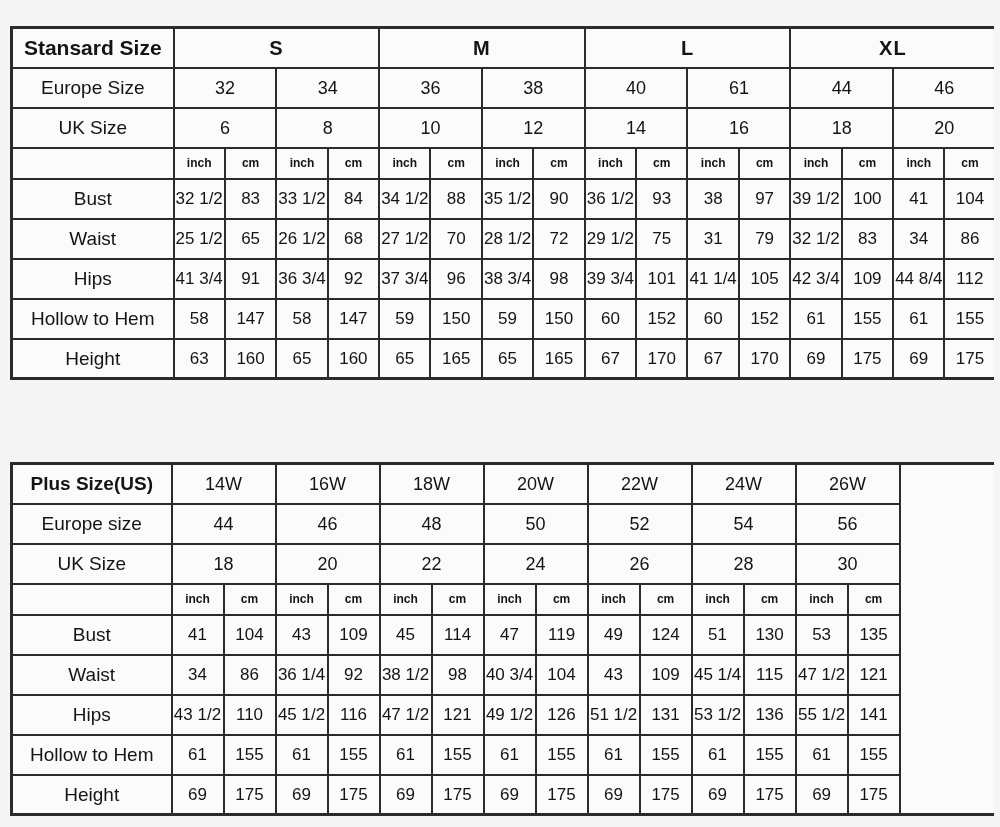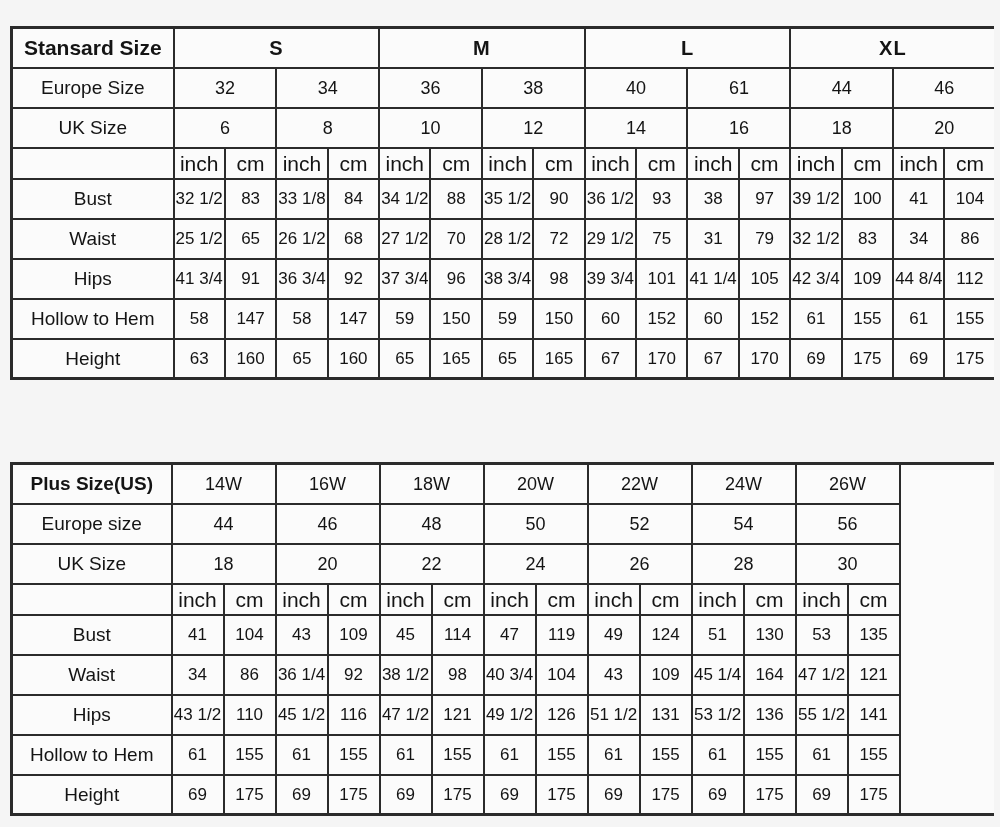--- a/index.html
+++ b/index.html
@@ -26,21 +26,21 @@
   #t0{top:9px;width:985px;}
   #t1{top:445px;width:988px;border-radius:17px;}
   td{
     border:2px solid var(--border);
     text-align:center;vertical-align:middle;
     padding:0;height:40px;
     font-size:18px;line-height:1;
     white-space:nowrap;overflow:hidden;
     background:var(--cell-bg);
   }
-  tr.unit-row td{height:31px;font-size:21px;}
+  tr.unit-row td{height:31px;font-size:12px;font-weight:bold;}
   td.corner{font-size:21px;font-weight:bold;}
   td.group{font-size:20px;font-weight:bold;letter-spacing:1px;}
   td.hlabel{font-size:19px;}
   td.measure{font-size:17px;}
   td.empty-col-cell{background:var(--cell-bg);}
 </style>
 </head>
 <body>
 
 <div class="page">
@@ -110,21 +110,21 @@
           <td>cm</td>
           <td>inch</td>
           <td>cm</td>
           <td>inch</td>
           <td>cm</td>
         </tr>
         <tr>
           <td class="hlabel">Bust</td>
           <td class="measure">32 1/2</td>
           <td class="measure">83</td>
-          <td class="measure">33 1/8</td>
+          <td class="measure">33 1/2</td>
           <td class="measure">84</td>
           <td class="measure">34 1/2</td>
           <td class="measure">88</td>
           <td class="measure">35 1/2</td>
           <td class="measure">90</td>
           <td class="measure">36 1/2</td>
           <td class="measure">93</td>
           <td class="measure">38</td>
           <td class="measure">97</td>
           <td class="measure">39 1/2</td>
@@ -301,21 +301,21 @@
           <td class="measure">86</td>
           <td class="measure">36 1/4</td>
           <td class="measure">92</td>
           <td class="measure">38 1/2</td>
           <td class="measure">98</td>
           <td class="measure">40 3/4</td>
           <td class="measure">104</td>
           <td class="measure">43</td>
           <td class="measure">109</td>
           <td class="measure">45 1/4</td>
-          <td class="measure">164</td>
+          <td class="measure">115</td>
           <td class="measure">47 1/2</td>
           <td class="measure">121</td>
         </tr>
         <tr>
           <td class="hlabel">Hips</td>
           <td class="measure">43 1/2</td>
           <td class="measure">110</td>
           <td class="measure">45 1/2</td>
           <td class="measure">116</td>
           <td class="measure">47 1/2</td>

